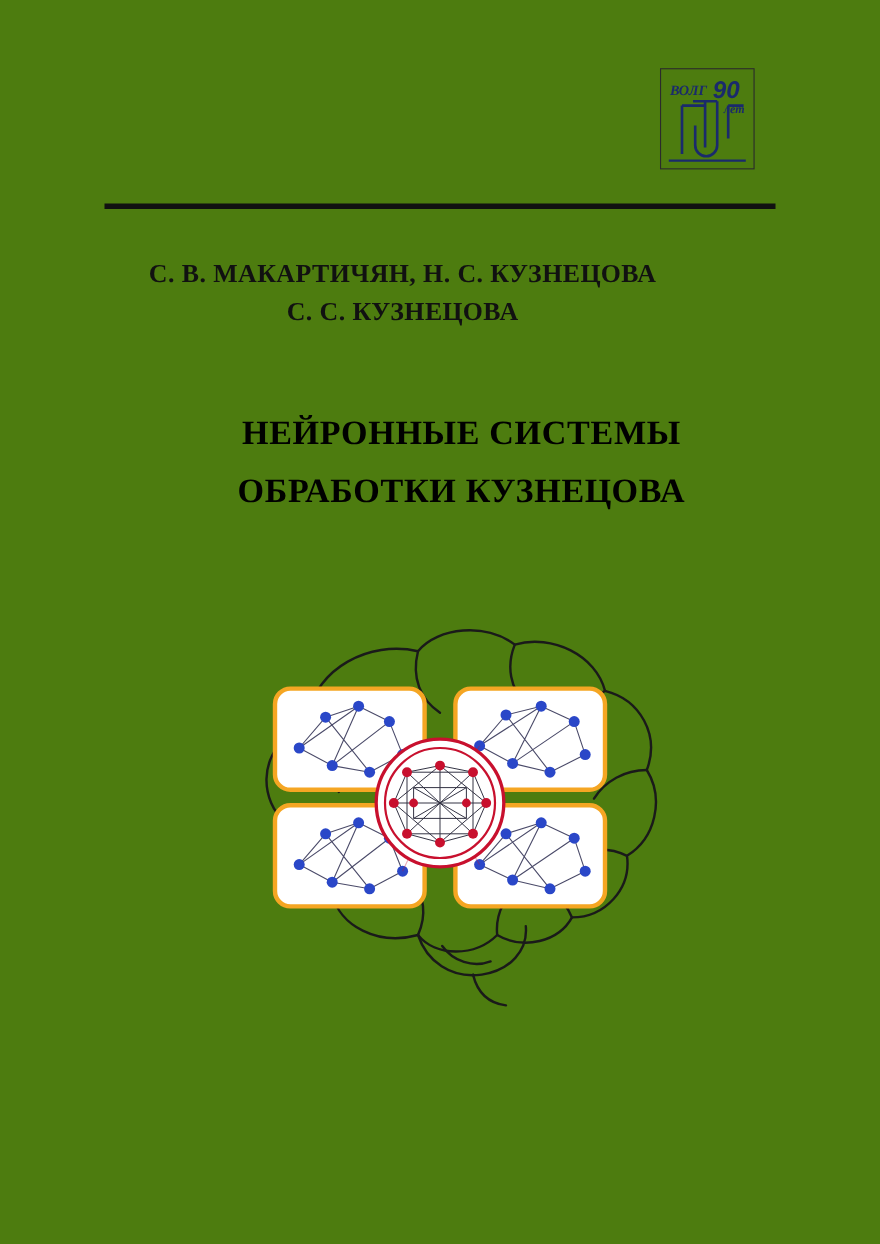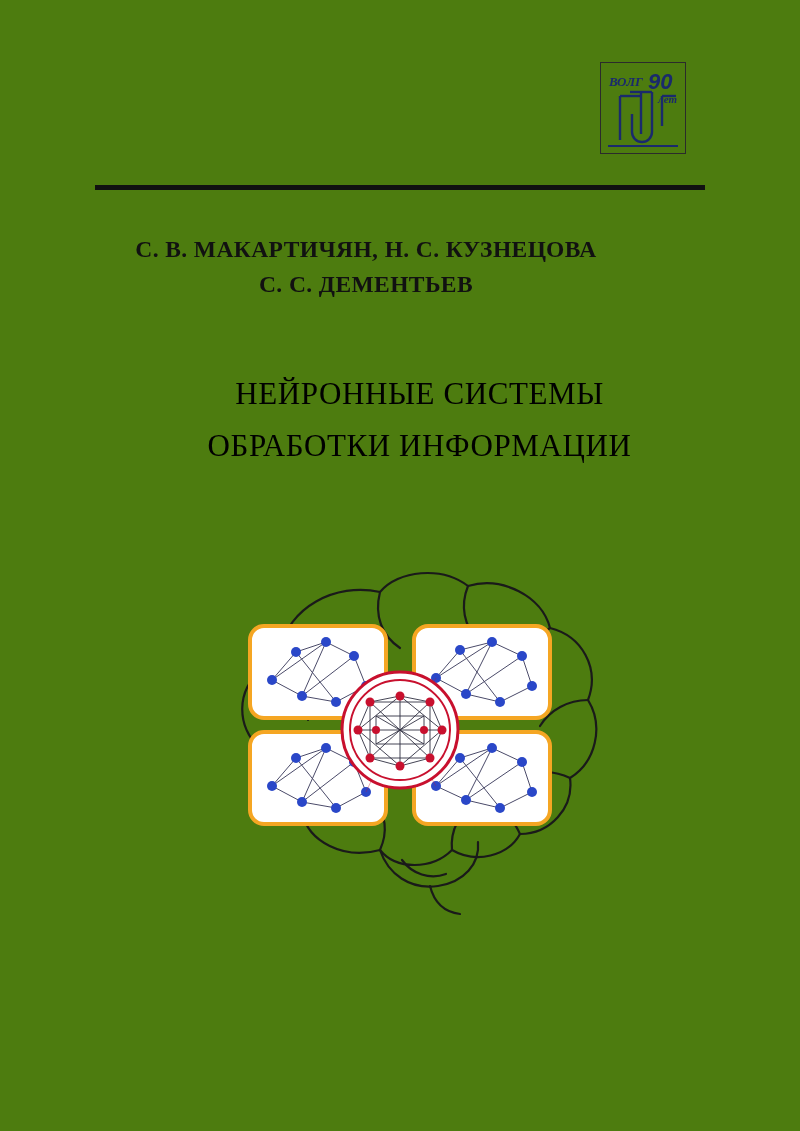--- a/index.html
+++ b/index.html
@@ -67,21 +67,21 @@
   
   .title {
     position: absolute;
     left: 0;
     top: 368px;
     width: 800px;
     text-align: center;
   }
   .title .line {
     font-size: 31px;
-    font-weight: normal;
+    font-weight: bold;
     letter-spacing: 0.6px;
     line-height: 52px;
     color: #000000;
     padding-left: 39px;
   }
 
   
   .illustration {
     position: absolute;
     left: 130px;
@@ -117,26 +117,26 @@
         <path d="M62 34 L76 34"></path>
       </g>
       <path d="M8 84 L78 84" stroke="#1a2a6c" stroke-width="2" fill="none"></path>
     </svg>
   </div>
 
   <div class="rule"></div>
 
   <div class="authors">
     <div class="line">С. В. МАКАРТИЧЯН, Н. С. КУЗНЕЦОВА</div>
-    <div class="line">С. С. ДЕМЕНТЬЕВ</div>
+    <div class="line">С. С. КУЗНЕЦОВА</div>
   </div>
 
   <div class="title">
     <div class="line">НЕЙРОННЫЕ СИСТЕМЫ</div>
-    <div class="line">ОБРАБОТКИ ИНФОРМАЦИИ</div>
+    <div class="line">ОБРАБОТКИ КУЗНЕЦОВА</div>
   </div>
 
   <div class="illustration">
     <svg width="540" height="420" viewBox="0 0 540 420" xmlns="http://www.w3.org/2000/svg">
 
       <g fill="none" stroke="#1a1a1a" stroke-width="2.2" stroke-linecap="round" stroke-linejoin="round">
         <path d="M150 120
                  C158 78, 205 52, 250 62
                  C268 40, 312 36, 338 56
                  C372 46, 412 66, 420 98

